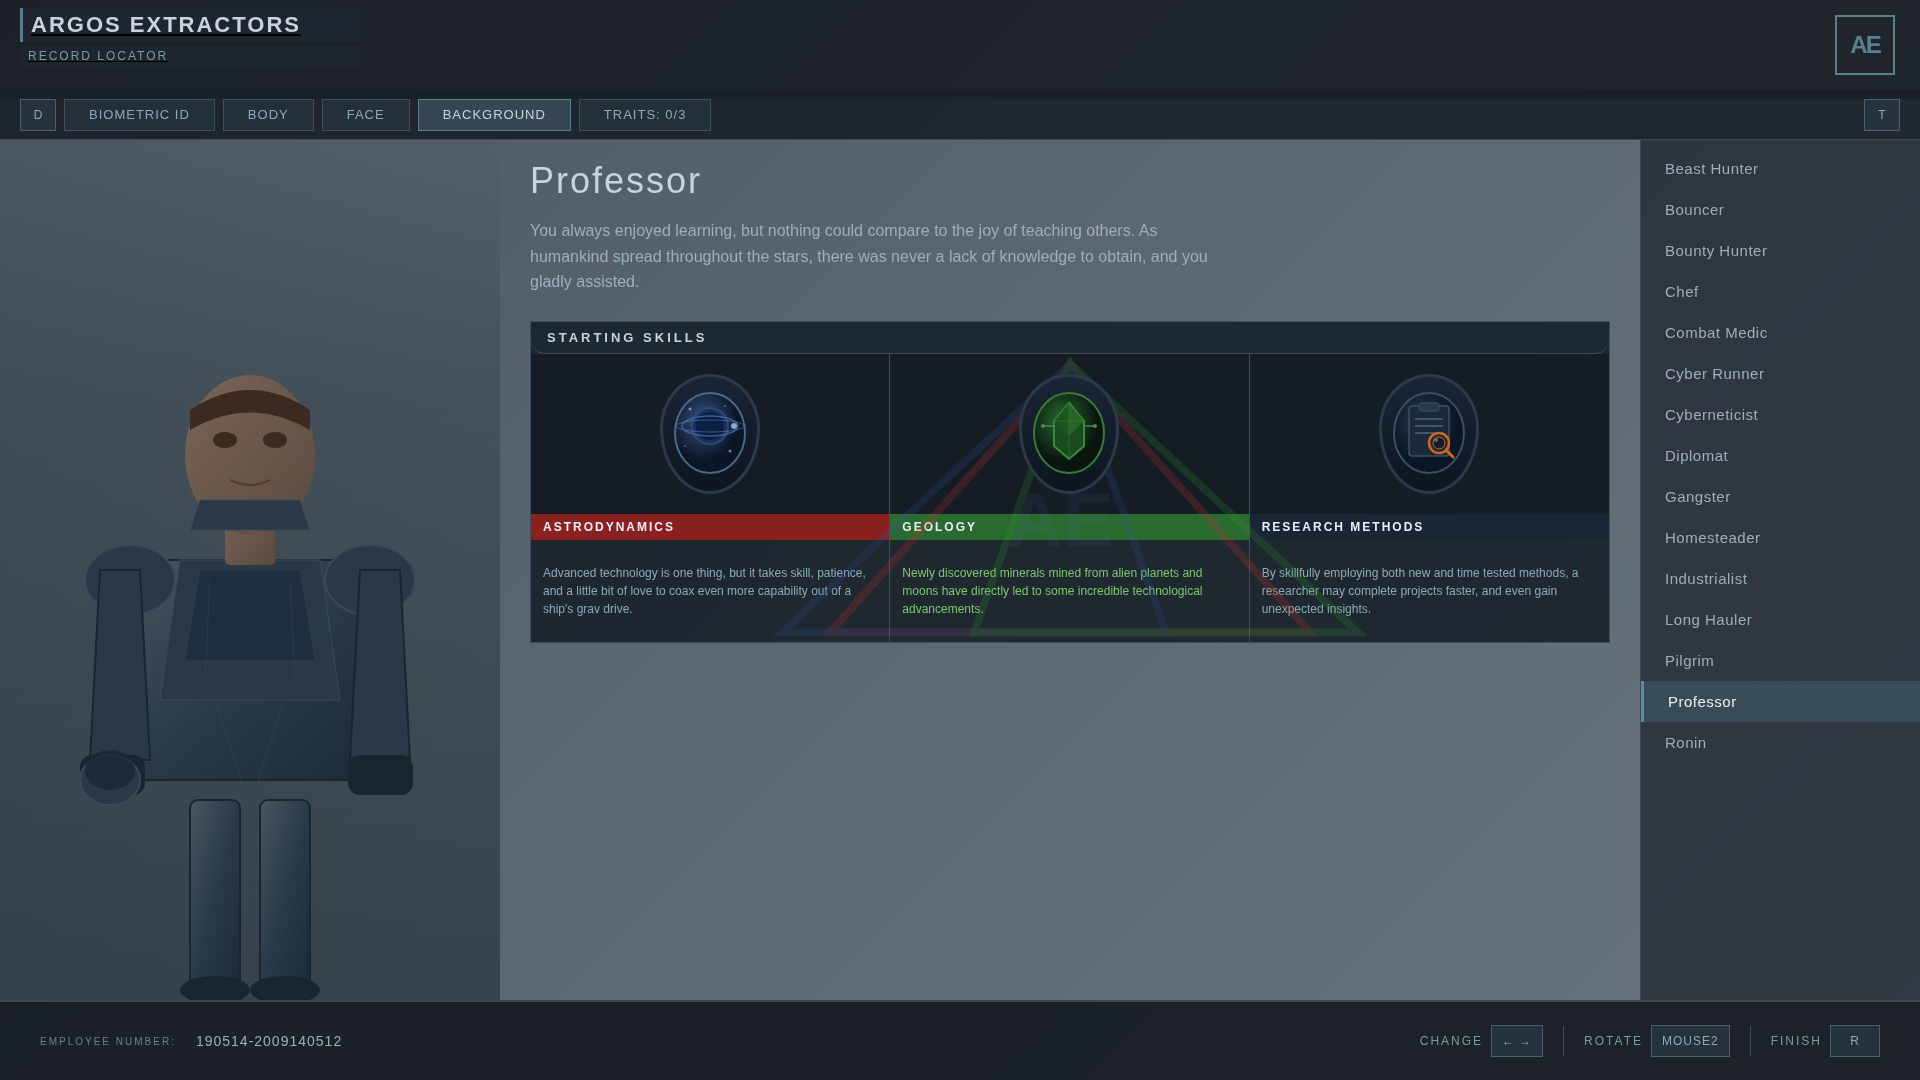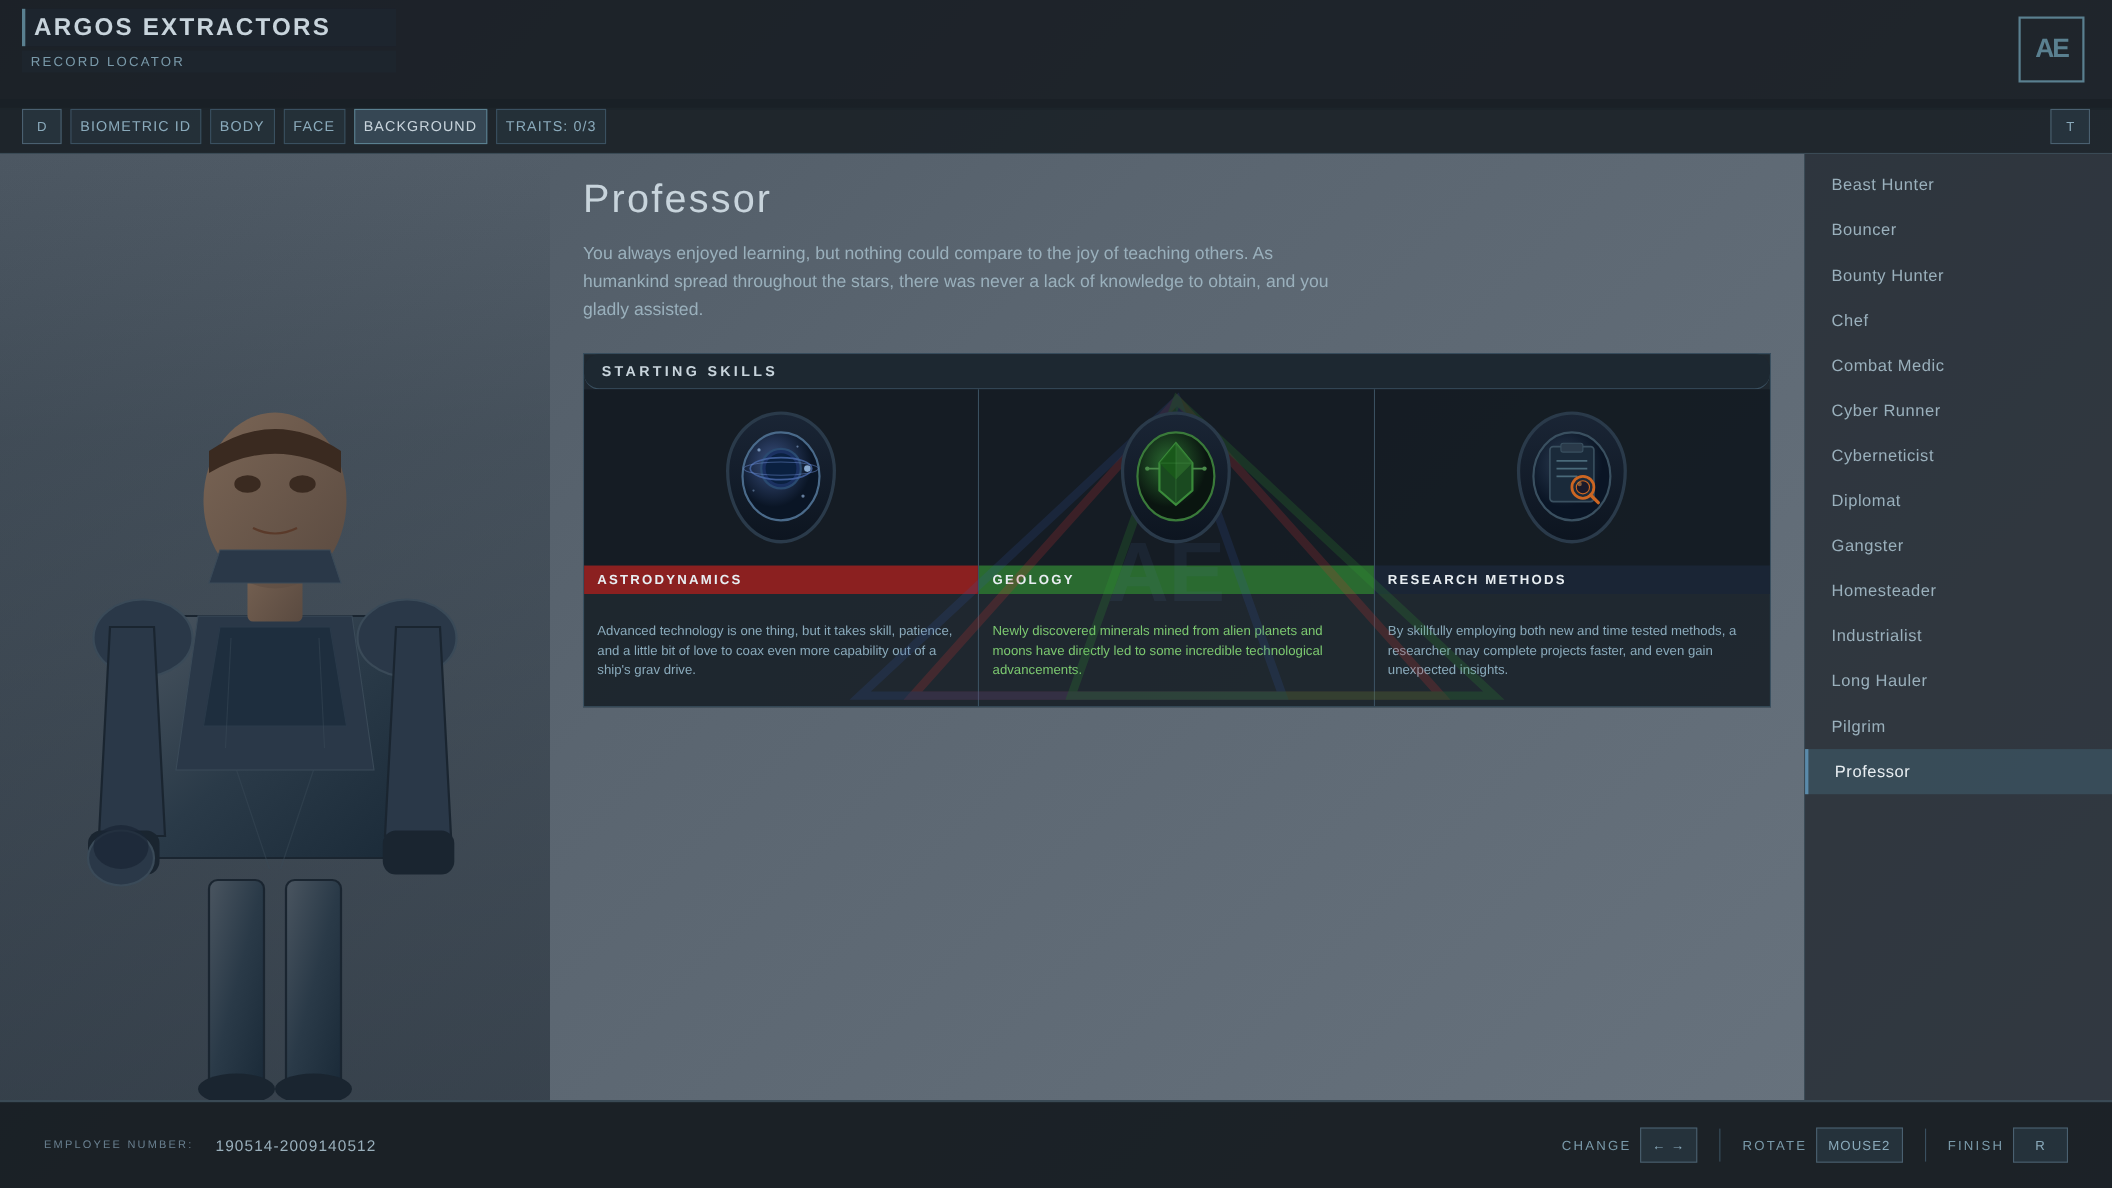--- a/index.html
+++ b/index.html
@@ -31,20 +31,21 @@
       display: flex;
       align-items: flex-start;
       padding: 8px 20px 0 20px;
       gap: 0;
     }
 
     .header-left {
       display: flex;
       flex-direction: column;
       gap: 4px;
+      text-decoration: underline;
     }
 
     .app-title {
       font-size: 22px;
       font-weight: bold;
       color: #c8d4dc;
       letter-spacing: 2px;
       background: rgba(30,40,50,0.6);
       padding: 4px 20px 4px 8px;
       border-left: 3px solid #5a8090;
@@ -107,21 +108,21 @@
       color: #8aaabb;
       font-size: 12px;
       display: flex;
       align-items: center;
       justify-content: center;
       cursor: pointer;
     }
 
     .nav-tab {
       height: 32px;
-      padding: 0 8px;
+      padding: 0 24px;
       background: rgba(40,55,65,0.6);
       border: 1px solid #3a5060;
       color: #8aaabb;
       font-size: 13px;
       letter-spacing: 1px;
       display: flex;
       align-items: center;
       cursor: pointer;
       text-transform: uppercase;
     }
@@ -612,20 +613,21 @@
     <div class="list-item">Combat Medic</div>
     <div class="list-item">Cyber Runner</div>
     <div class="list-item">Cyberneticist</div>
     <div class="list-item">Diplomat</div>
     <div class="list-item">Gangster</div>
     <div class="list-item">Homesteader</div>
     <div class="list-item">Industrialist</div>
     <div class="list-item">Long Hauler</div>
     <div class="list-item">Pilgrim</div>
     <div class="list-item active">Professor</div>
+    <div class="list-item">Ronin</div>
   </div>
 </div>
 
 <div class="bottom-bar">
   <div class="employee-label">EMPLOYEE NUMBER:</div>
   <div class="employee-number">190514-2009140512</div>
 
   <div class="bottom-right">
     <div class="bottom-action">
       <div class="bottom-action-label">CHANGE</div>

